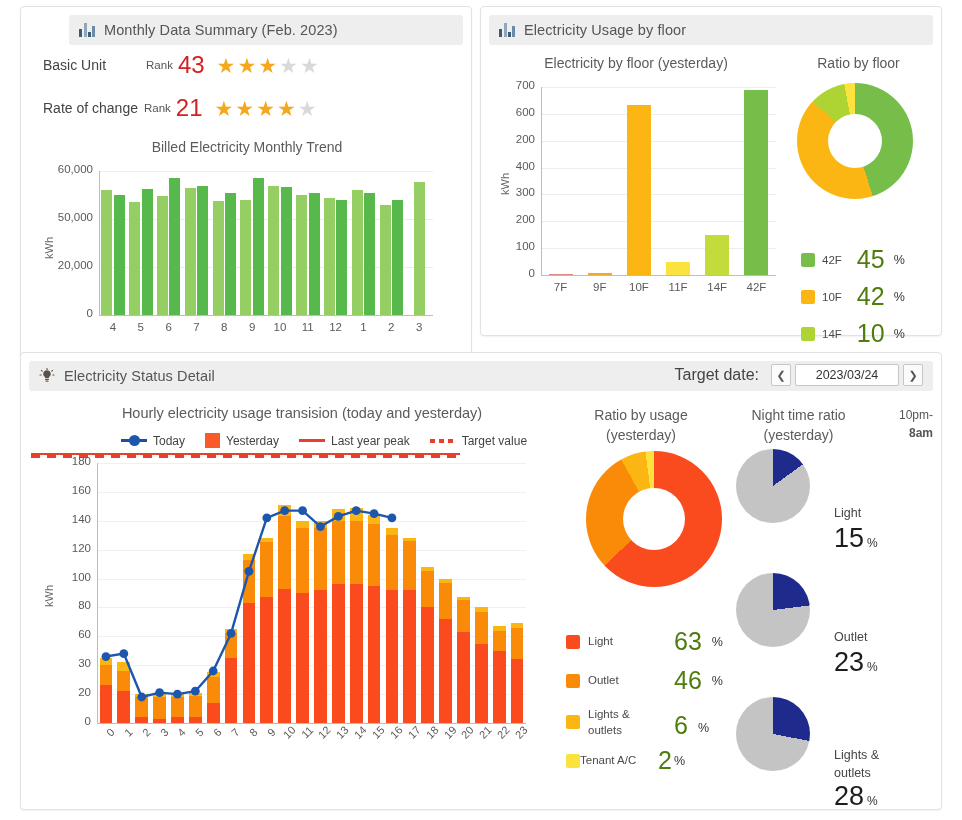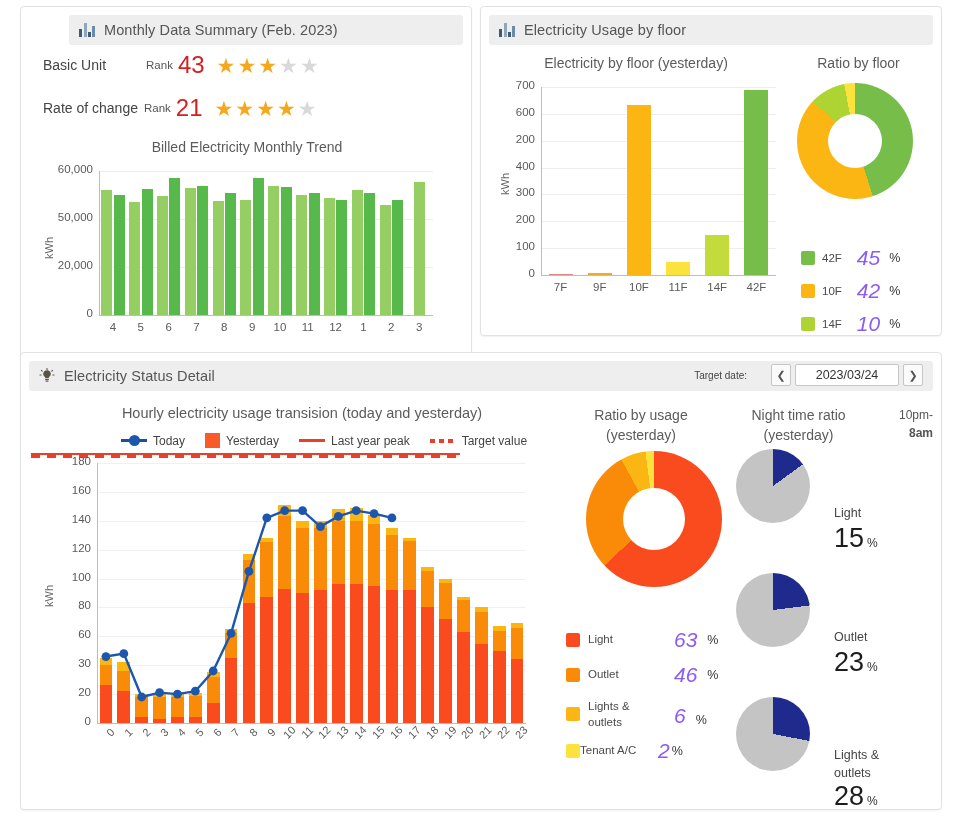--- a/index.html
+++ b/index.html
@@ -66,26 +66,26 @@
   .ytick { position:absolute; font-size:11.5px; color:#5a5a5a; text-align:right; right:0; }
   .gridline { position:absolute; left:0; height:1px; background:#ececec; }
   .axisline { position:absolute; background:#bdbdbd; }
   .xtick { position:absolute; font-size:11.5px; color:#5a5a5a; text-align:center; }
   .bar { position:absolute; bottom:0; }
 
   
   .legend-item { display:flex; align-items:center; }
   .swatch { width:14px; height:14px; border-radius:2px; flex:0 0 auto; }
   .lg-name { font-size:11.5px; color:#4a4a4a; }
-  .lg-big { font-size:21px; color:#8b5cf6; line-height:1;font-style:italic; }
+  .lg-big { font-size:25px; color:#4d7c0f; line-height:1; }
   .lg-pct { font-size:12.5px; color:#333; }
 
   
   .target-date-wrap { position:absolute; right:10px; top:3px; display:flex; align-items:center; gap:4px; }
-  .target-date-label { font-size:10px; color:#444; margin-right:20px;}
+  .target-date-label { font-size:16px; color:#444; margin-right:8px;}
   .dp-btn {
     width:20px; height:22px; border:1px solid #c6c6c6; background:#fbfbfb;
     border-radius:2px; font-size:11px; color:#555; display:flex;
     align-items:center; justify-content:center; cursor:pointer;
   }
   .dp-val {
     min-width:104px; height:22px; border:1px solid #c6c6c6; background:#fff;
     border-radius:2px; font-size:12.5px; color:#333; display:flex;
     align-items:center; justify-content:center; cursor:text;
   }

